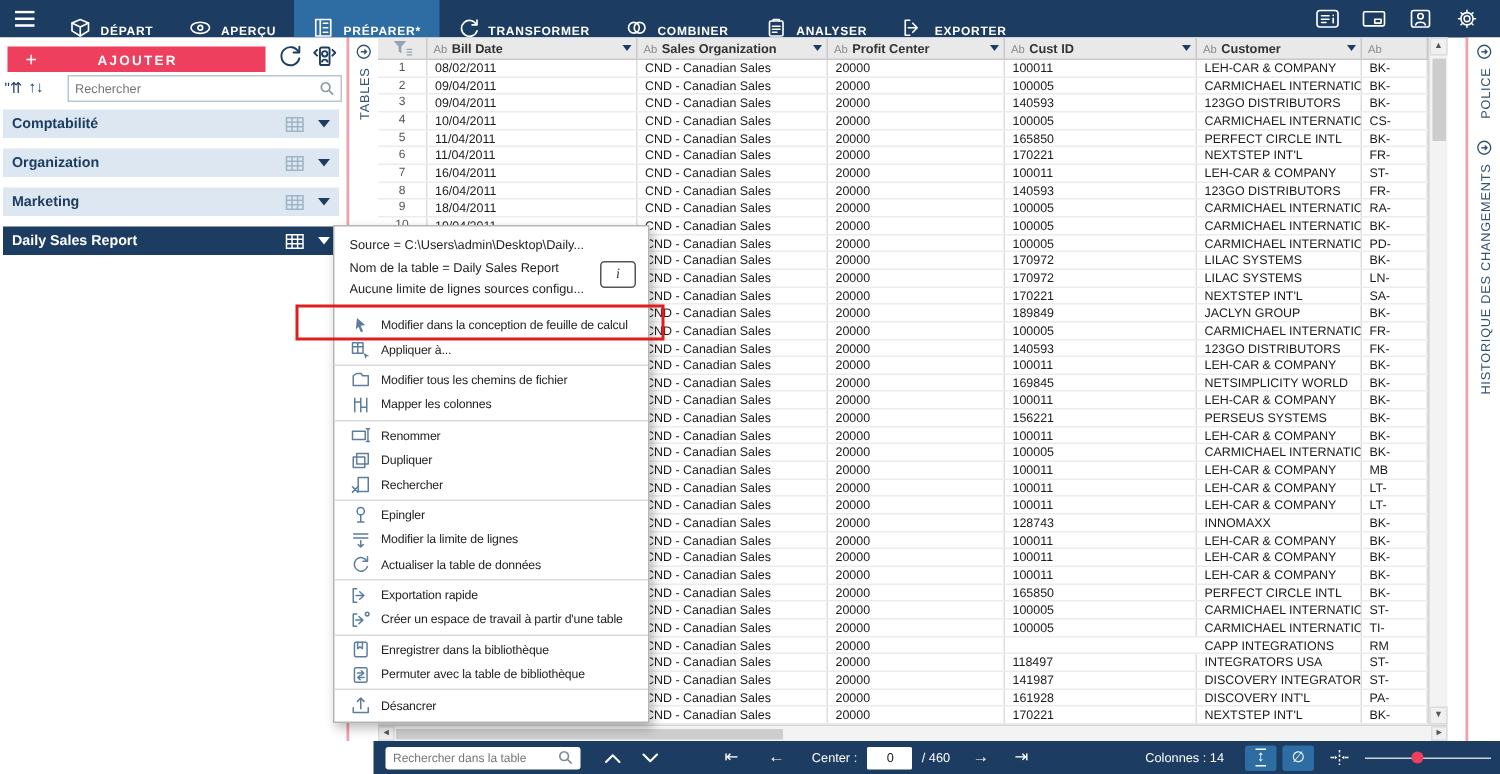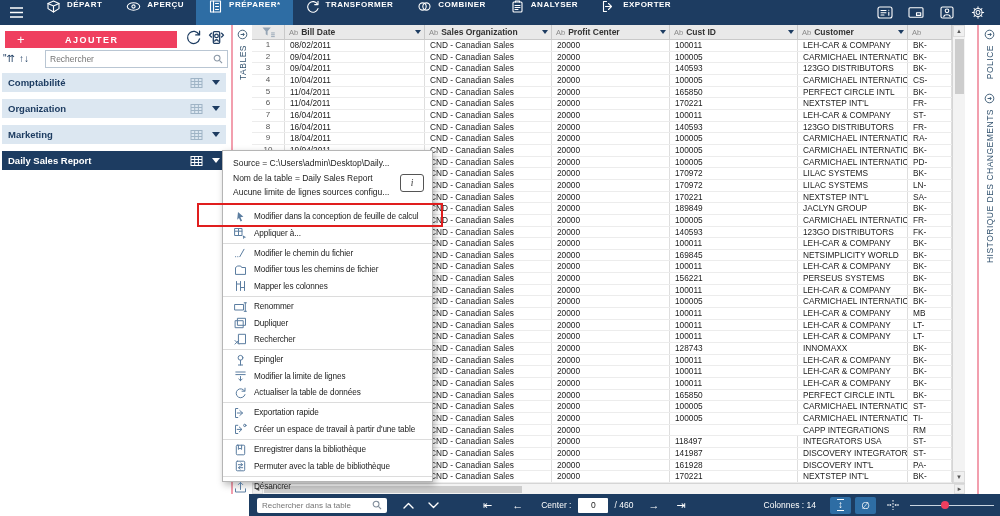--- a/index.html
+++ b/index.html
@@ -4,21 +4,21 @@
 <style>
   html,body{margin:0;padding:0;background:#fff;}
   .app{position:relative;width:1000px;height:516px;background:#fff;overflow:hidden;
        font-family:"Liberation Sans",sans-serif;-webkit-font-smoothing:antialiased;}
   svg{display:block}
   
   .topbar{position:absolute;left:0;top:0;width:1000px;height:25px;background:#1d3c61;
           display:flex;align-items:center;color:#fff;}
   .burger{padding:0 10px 0 9px;height:100%;display:flex;align-items:center;cursor:pointer}
   .burger svg{width:15px;height:11px;stroke:#fff;stroke-width:1.6;fill:none}
-  .tb-tab{display:flex;align-items:flex-start;gap:6px;padding:0 12px;height:100%;
+  .tb-tab{display:flex;align-items:flex-end;gap:6px;padding:0 12px;height:100%;
           font-size:8px;font-weight:bold;letter-spacing:.5px;cursor:pointer;white-space:nowrap}
   .tb-tab.active{background:#2e6da4}
   .tb-ic svg{width:15px;height:13px;stroke:#fff;fill:none;stroke-width:1.1;stroke-linejoin:round;stroke-linecap:round}
   .tb-right{margin-left:auto;display:flex;align-items:center;gap:15px;padding-right:14px}
   .tb-right .tb-ic{cursor:pointer}
   .tb-right svg{width:16px;height:13px}
   
   .sidebar{position:absolute;left:0;top:25px;width:231px;bottom:0;background:#fff}
   .add-btn{position:absolute;left:5px;top:6px;width:172px;height:17px;background:#ef3f5f;color:#fff;
            display:flex;align-items:center;cursor:pointer}
@@ -783,28 +783,20 @@
               <path d="M1 4.2h7M4.5 1.5v7"></path>
               <path d="M8.6 8.3l3.6 2-1.9.4-.7 1.8z" fill="#5b7da0" stroke="none"></path>
             </svg>
           </span>
           <span>Appliquer à...</span>
         </div>
         <div class="msep"></div>
         <div class="mi">
           <span class="ic">
             <svg viewBox="0 0 13 12">
-              <path d="M1.5 9.7h.2M3.7 9.7h.2M5.8 9.7 10 2.3"></path>
-            </svg>
-          </span>
-          <span>Modifier le chemin du fichier</span>
-        </div>
-        <div class="mi">
-          <span class="ic">
-            <svg viewBox="0 0 13 12">
               <path d="M1.5 10V3.5L3.7 2h3l1 1.5h3.8V10z"></path>
             </svg>
           </span>
           <span>Modifier tous les chemins de fichier</span>
         </div>
         <div class="mi">
           <span class="ic">
             <svg viewBox="0 0 13 12">
               <path d="M2.5 1.5v9M6.5 1.5v9M10.5 1.5v9M2.5 4h4M6.5 7.5h4"></path>
             </svg>

